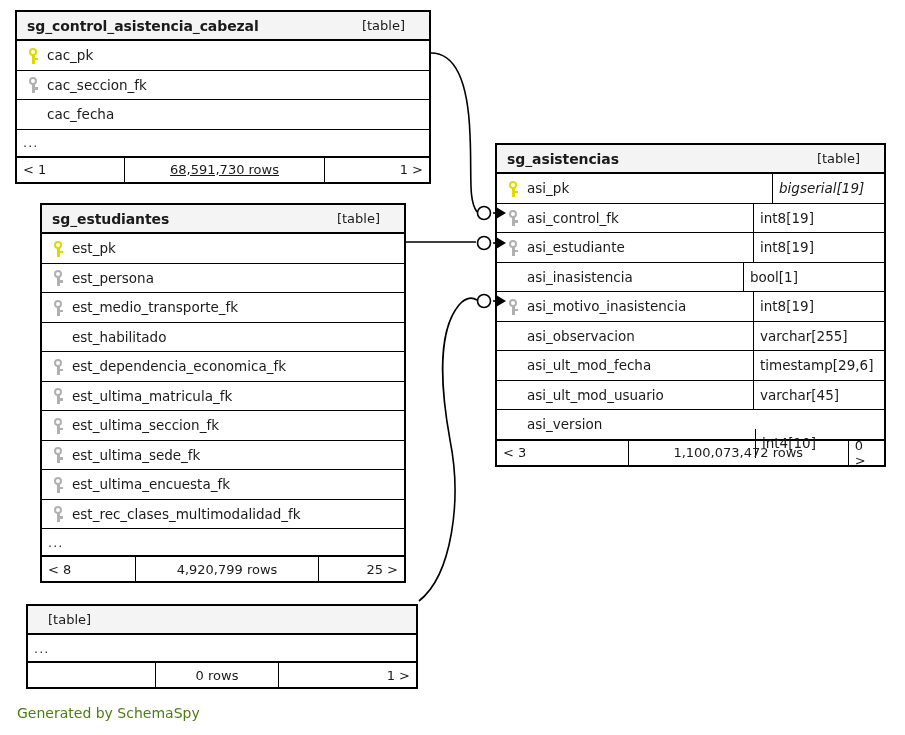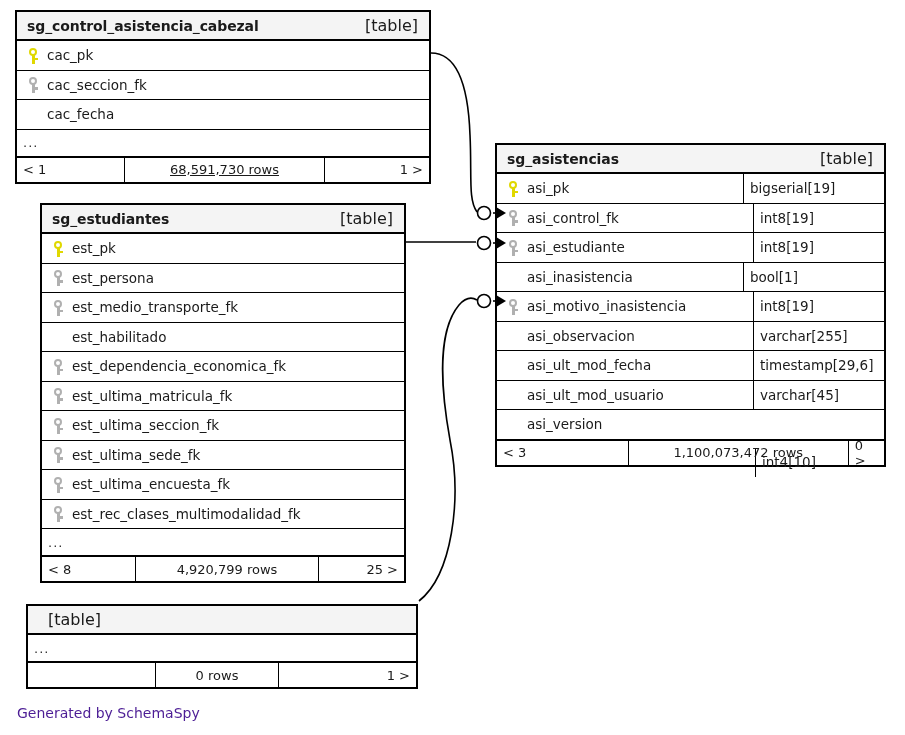--- a/index.html
+++ b/index.html
@@ -24,42 +24,43 @@
     border: 2px solid #000;
     background: #ffffff;
   }
   .er-header {
     box-sizing: border-box;
     background: #f4f4f4;
     border-bottom: 2px solid #000;
     height: 29px;
     display: flex;
     align-items: center;
-    padding: 0 11px 0 10px;
+    padding: 0 24px 0 10px;
     white-space: nowrap;
   }
   .er-title {
     font-weight: bold;
     font-size: 14px;
     letter-spacing: -0.1px;
     flex: 1 1 auto;
     overflow: hidden;
   }
   .er-tag {
-    font-size: 16px;
+    font-size: 13px;
     font-weight: normal;
     flex: 0 0 auto;
     padding-left: 10px;
   }
 
   .er-row {
     box-sizing: border-box;
     display: flex;
     height: 29.5px;
     border-bottom: 1.5px solid #000;
+    align-items: center;
   }
   .er-row:last-of-type { border-bottom: none; }
 
   .er-col-name {
     box-sizing: border-box;
     display: flex;
     align-items: center;
     flex: 1 1 auto;
     height: 100%;
     padding-left: 8px;
@@ -144,21 +145,21 @@
     width: 905px; height: 735px;
     pointer-events: none;
   }
 
   
   #credit {
     position: absolute;
     left: 17px;
     top: 705px;
     font-size: 14px;
-    color: #4c1d95;
+    color: #4d7c0f;
     white-space: nowrap;
   }
 </style>
 </head>
 <body>
 
 <div class="er-table" id="tbl-cabezal" style="left:15px; top:10px; width:416px;">
   <div class="er-header">
     <span class="er-title">sg_control_asistencia_cabezal</span>
     <span class="er-tag">[table]</span>
@@ -320,21 +321,21 @@
 
   <div class="er-row">
     <span class="er-col-name">
       <span class="keyslot key-pk">
         <span class="key-head"></span>
           <span class="key-shaft"></span>
           <span class="key-tooth"></span>
       </span>
       <span>asi_pk</span>
     </span>
-    <span class="er-col-type" style="width:141px;">bigserial[19]</span>
+    <span class="er-col-type" style="width:112px;font-style:italic;">bigserial[19]</span>
   </div>
   <div class="er-row">
     <span class="er-col-name">
       <span class="keyslot key-fk">
         <span class="key-head"></span>
           <span class="key-shaft"></span>
           <span class="key-tooth"></span>
       </span>
       <span>asi_control_fk</span>
     </span>

